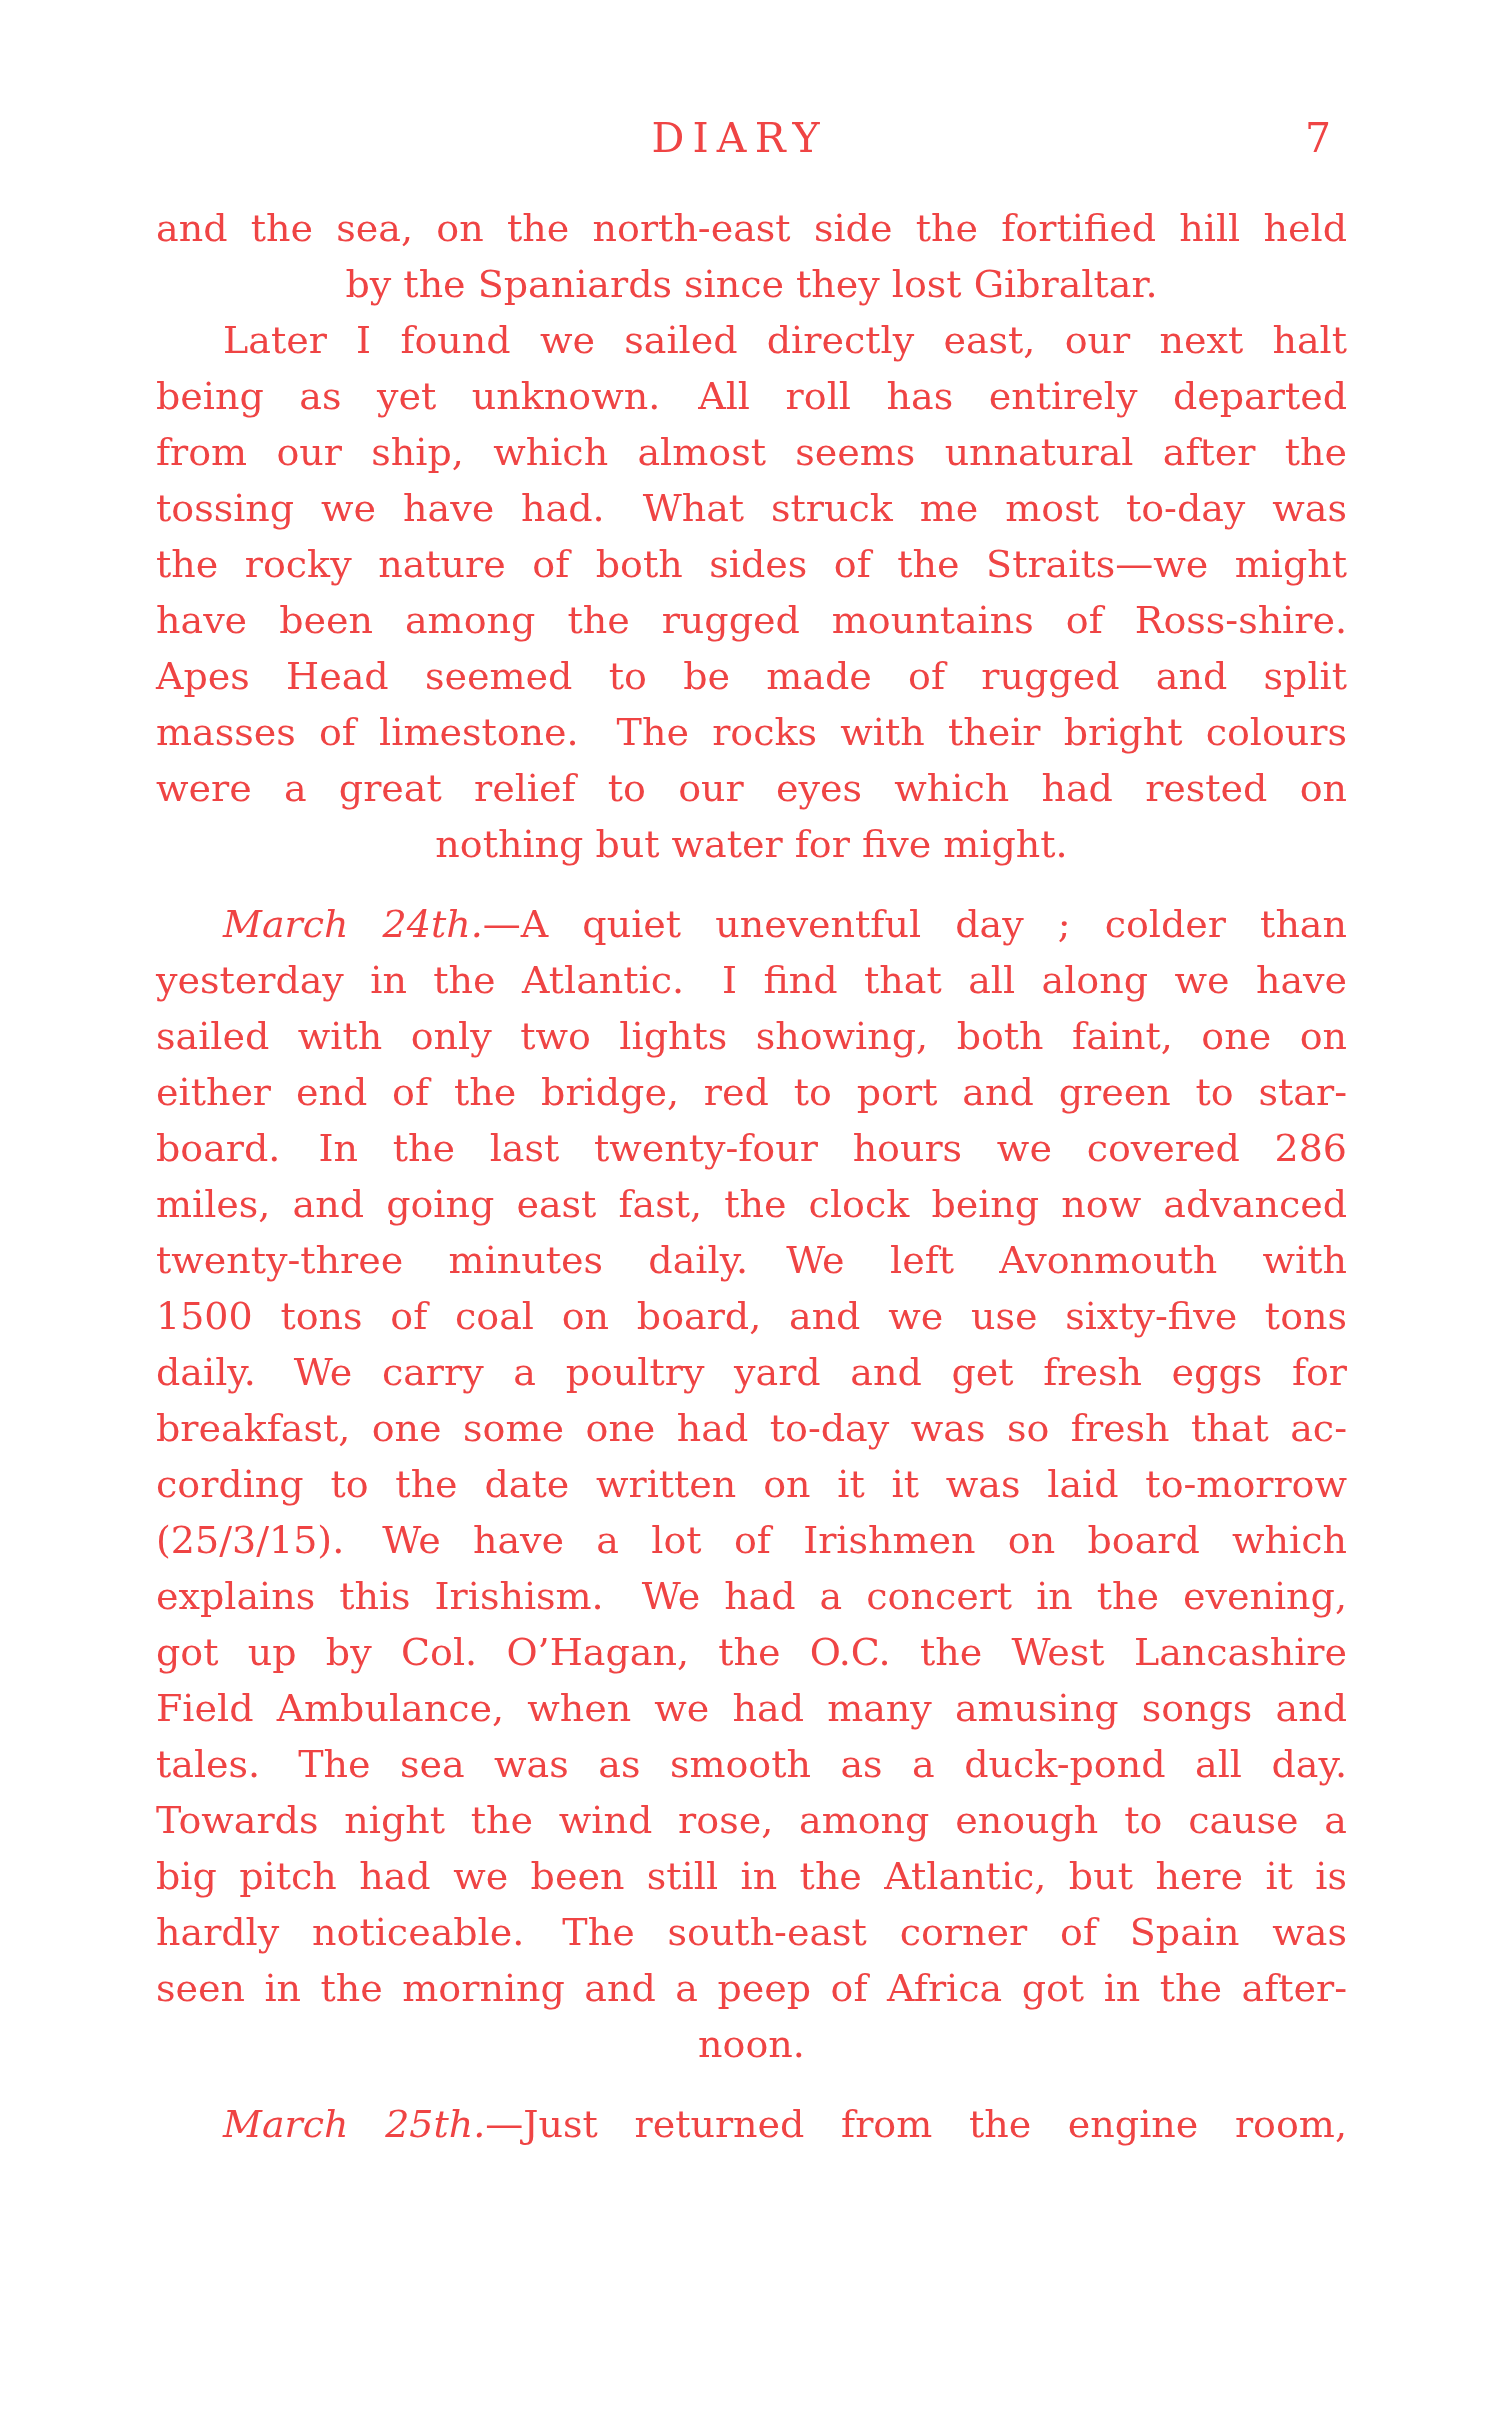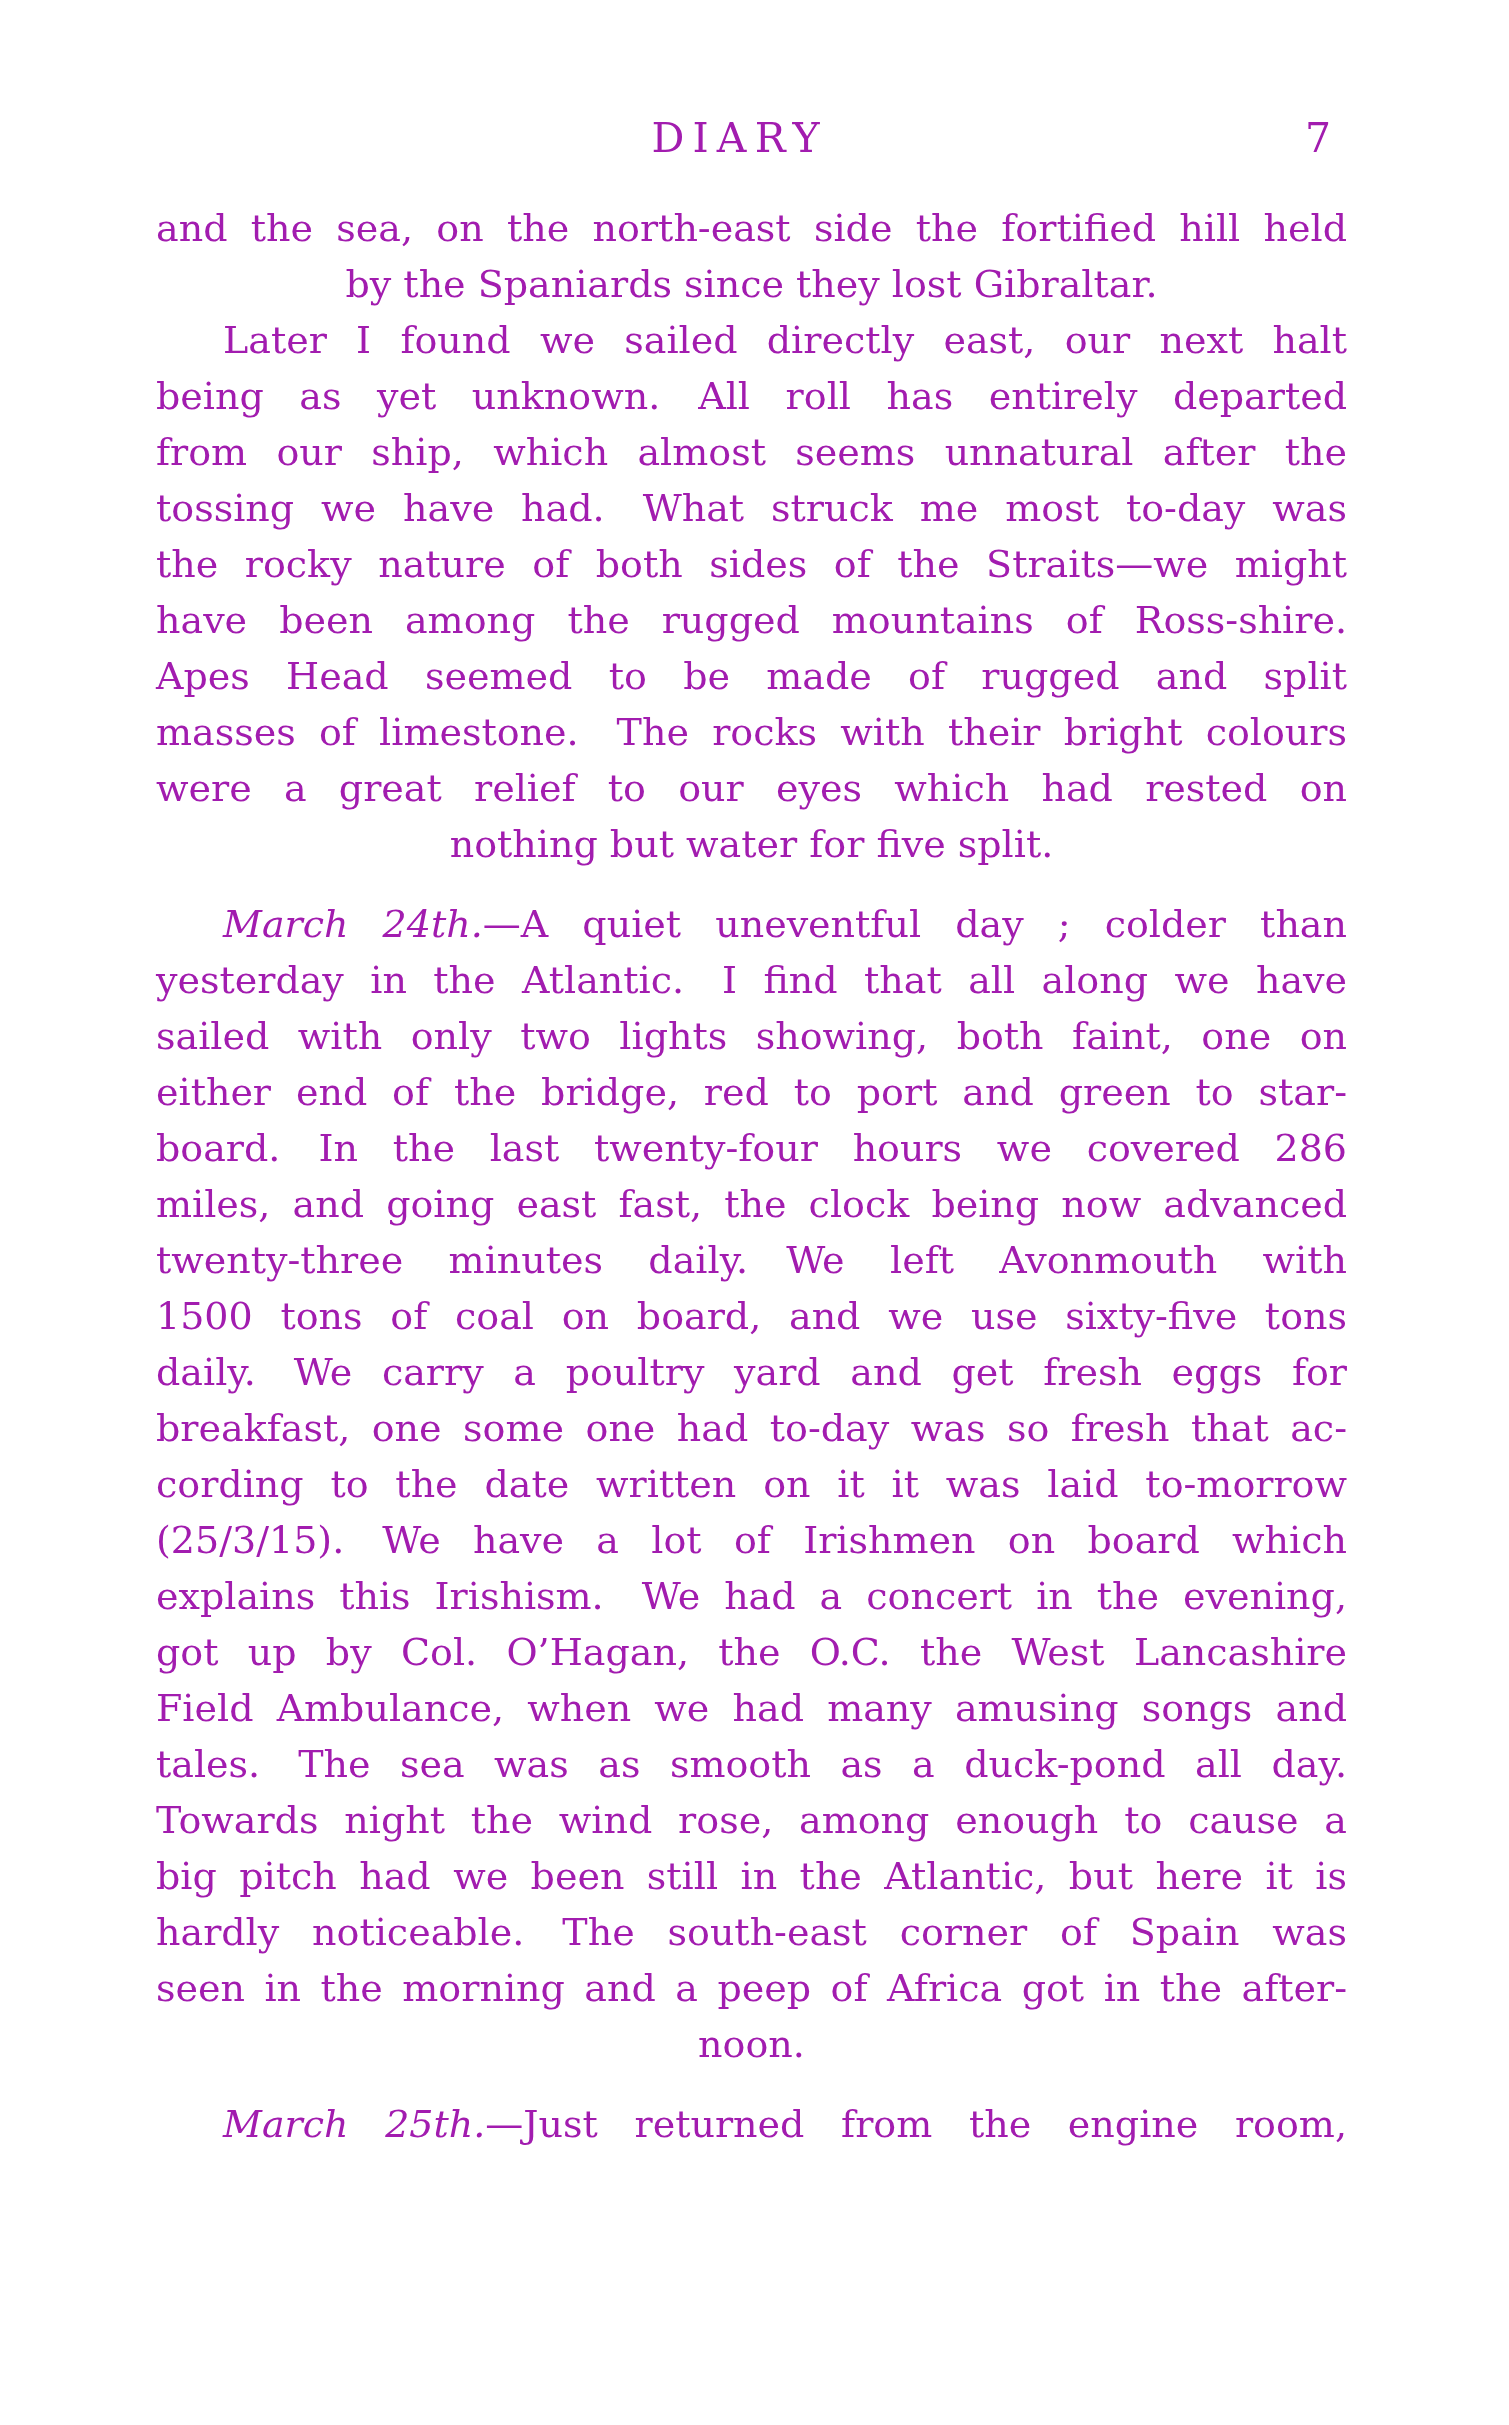--- a/index.html
+++ b/index.html
@@ -6,21 +6,21 @@
   html, body {
     margin: 0;
     padding: 0;
     background: #ffffff;
   }
   .page {
     position: relative;
     width: 1510px;
     height: 2236px;
     background: #ffffff;
-    color: #a21caf;
+    color: #ef4444;
     font-family: "DejaVu Serif", "Liberation Serif", serif;
     overflow: hidden;
   }
   .running-head {
     position: absolute;
     top: 115px;
     left: 140px;
     width: 1191px;
     height: 47px;
     line-height: 47px;
@@ -75,21 +75,21 @@
       <div class="paragraph">
         <div class="line just indent">Later I found we sailed directly east, our next halt</div>
         <div class="line just">being as yet unknown. All roll has entirely departed</div>
         <div class="line just">from our ship, which almost seems unnatural after the</div>
         <div class="line just">tossing we have had. What struck me most to-day was</div>
         <div class="line just">the rocky nature of both sides of the Straits—we might</div>
         <div class="line just">have been among the rugged mountains of Ross-shire.</div>
         <div class="line just">Apes Head seemed to be made of rugged and split</div>
         <div class="line just">masses of limestone. The rocks with their bright colours</div>
         <div class="line just">were a great relief to our eyes which had rested on</div>
-        <div class="line">nothing but water for five split.</div>
+        <div class="line">nothing but water for five might.</div>
       </div>
       <div class="paragraph gap-before">
         <div class="line just indent"><span class="entry-date">March 24th.</span>—A quiet uneventful day ; colder than</div>
         <div class="line just">yesterday in the Atlantic. I find that all along we have</div>
         <div class="line just">sailed with only two lights showing, both faint, one on</div>
         <div class="line just">either end of the bridge, red to port and green to star-</div>
         <div class="line just">board. In the last twenty-four hours we covered 286</div>
         <div class="line just">miles, and going east fast, the clock being now advanced</div>
         <div class="line just">twenty-three minutes daily. We left Avonmouth with</div>
         <div class="line just">1500 tons of coal on board, and we use sixty-five tons</div>

